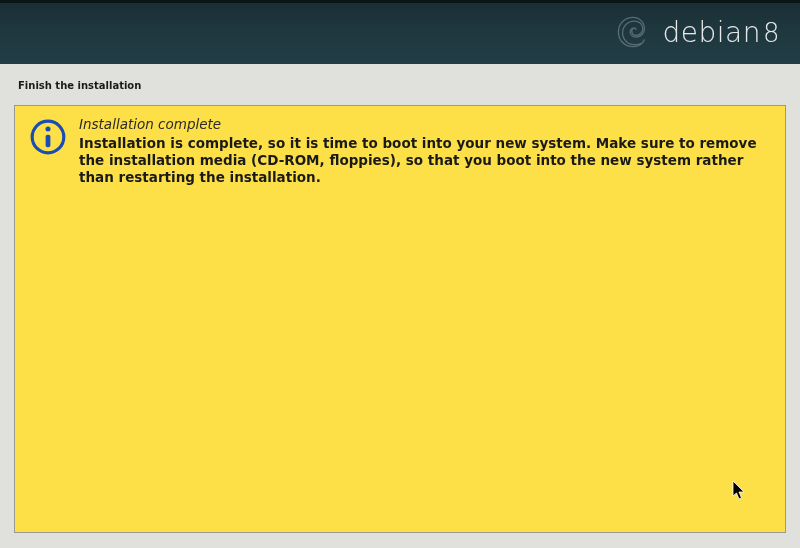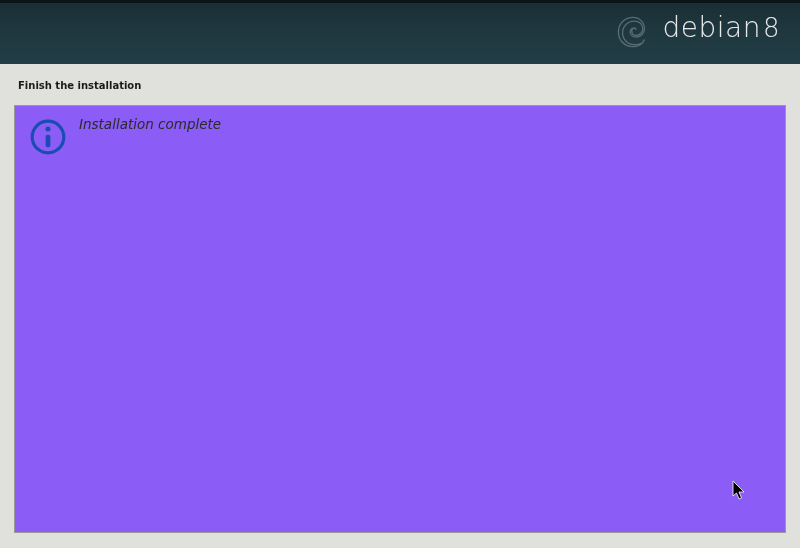--- a/index.html
+++ b/index.html
@@ -29,20 +29,21 @@
       content: "";
       position: absolute;
       top: 0;
       left: 0;
       right: 0;
       height: 3px;
       background: #0a1518;
     }
     .logo-wrap {
       display: flex;
+      align-items: center;
       gap: 10px;
     }
     .swirl-icon {
       width: 42px;
       height: 42px;
       display: inline-block;
     }
     .brand-text {
       color: #e8e8e8;
       font-size: 28px;
@@ -61,21 +62,21 @@
     }
     .page-title {
       font-size: 10px;
       font-weight: bold;
       color: #1a1a1a;
       margin-bottom: 14px;
       padding-left: 4px;
     }
     .panel {
       border: 1px solid #9a9a94;
-      background: #8b5cf6;
+      background: #fde047;
       height: 428px;
       padding: 10px 14px 14px 14px;
     }
     .info-row {
       display: flex;
       align-items: flex-start;
       gap: 12px;
     }
     .info-icon {
       width: 38px;
@@ -133,20 +134,21 @@
     <div class="info-row">
       <span class="info-icon">
         <svg viewBox="0 0 48 48" width="38" height="38">
           <circle cx="24" cy="24" r="20" fill="none" stroke="#1a4db3" stroke-width="4"></circle>
           <circle cx="24" cy="14" r="3.2" fill="#1a4db3"></circle>
           <rect x="21" y="21" width="6" height="16" rx="2.5" fill="#1a4db3"></rect>
         </svg>
       </span>
       <div class="info-text-block">
         <div class="section-title">Installation complete</div>
+        <div class="section-body">Installation is complete, so it is time to boot into your new system. Make sure to remove the installation media (CD-ROM, floppies), so that you boot into the new system rather than restarting the installation.</div>
       </div>
     </div>
   </div>
 </div>
 
 <span class="cursor">
   <svg viewBox="0 0 16 22" width="16" height="22">
     <path d="M 1 1 L 1 16 L 4.5 13 L 7 19 L 9.5 18 L 7 12 L 12 12 Z" fill="#000000" stroke="#ffffff" stroke-width="0.8"></path>
   </svg>
 </span>

